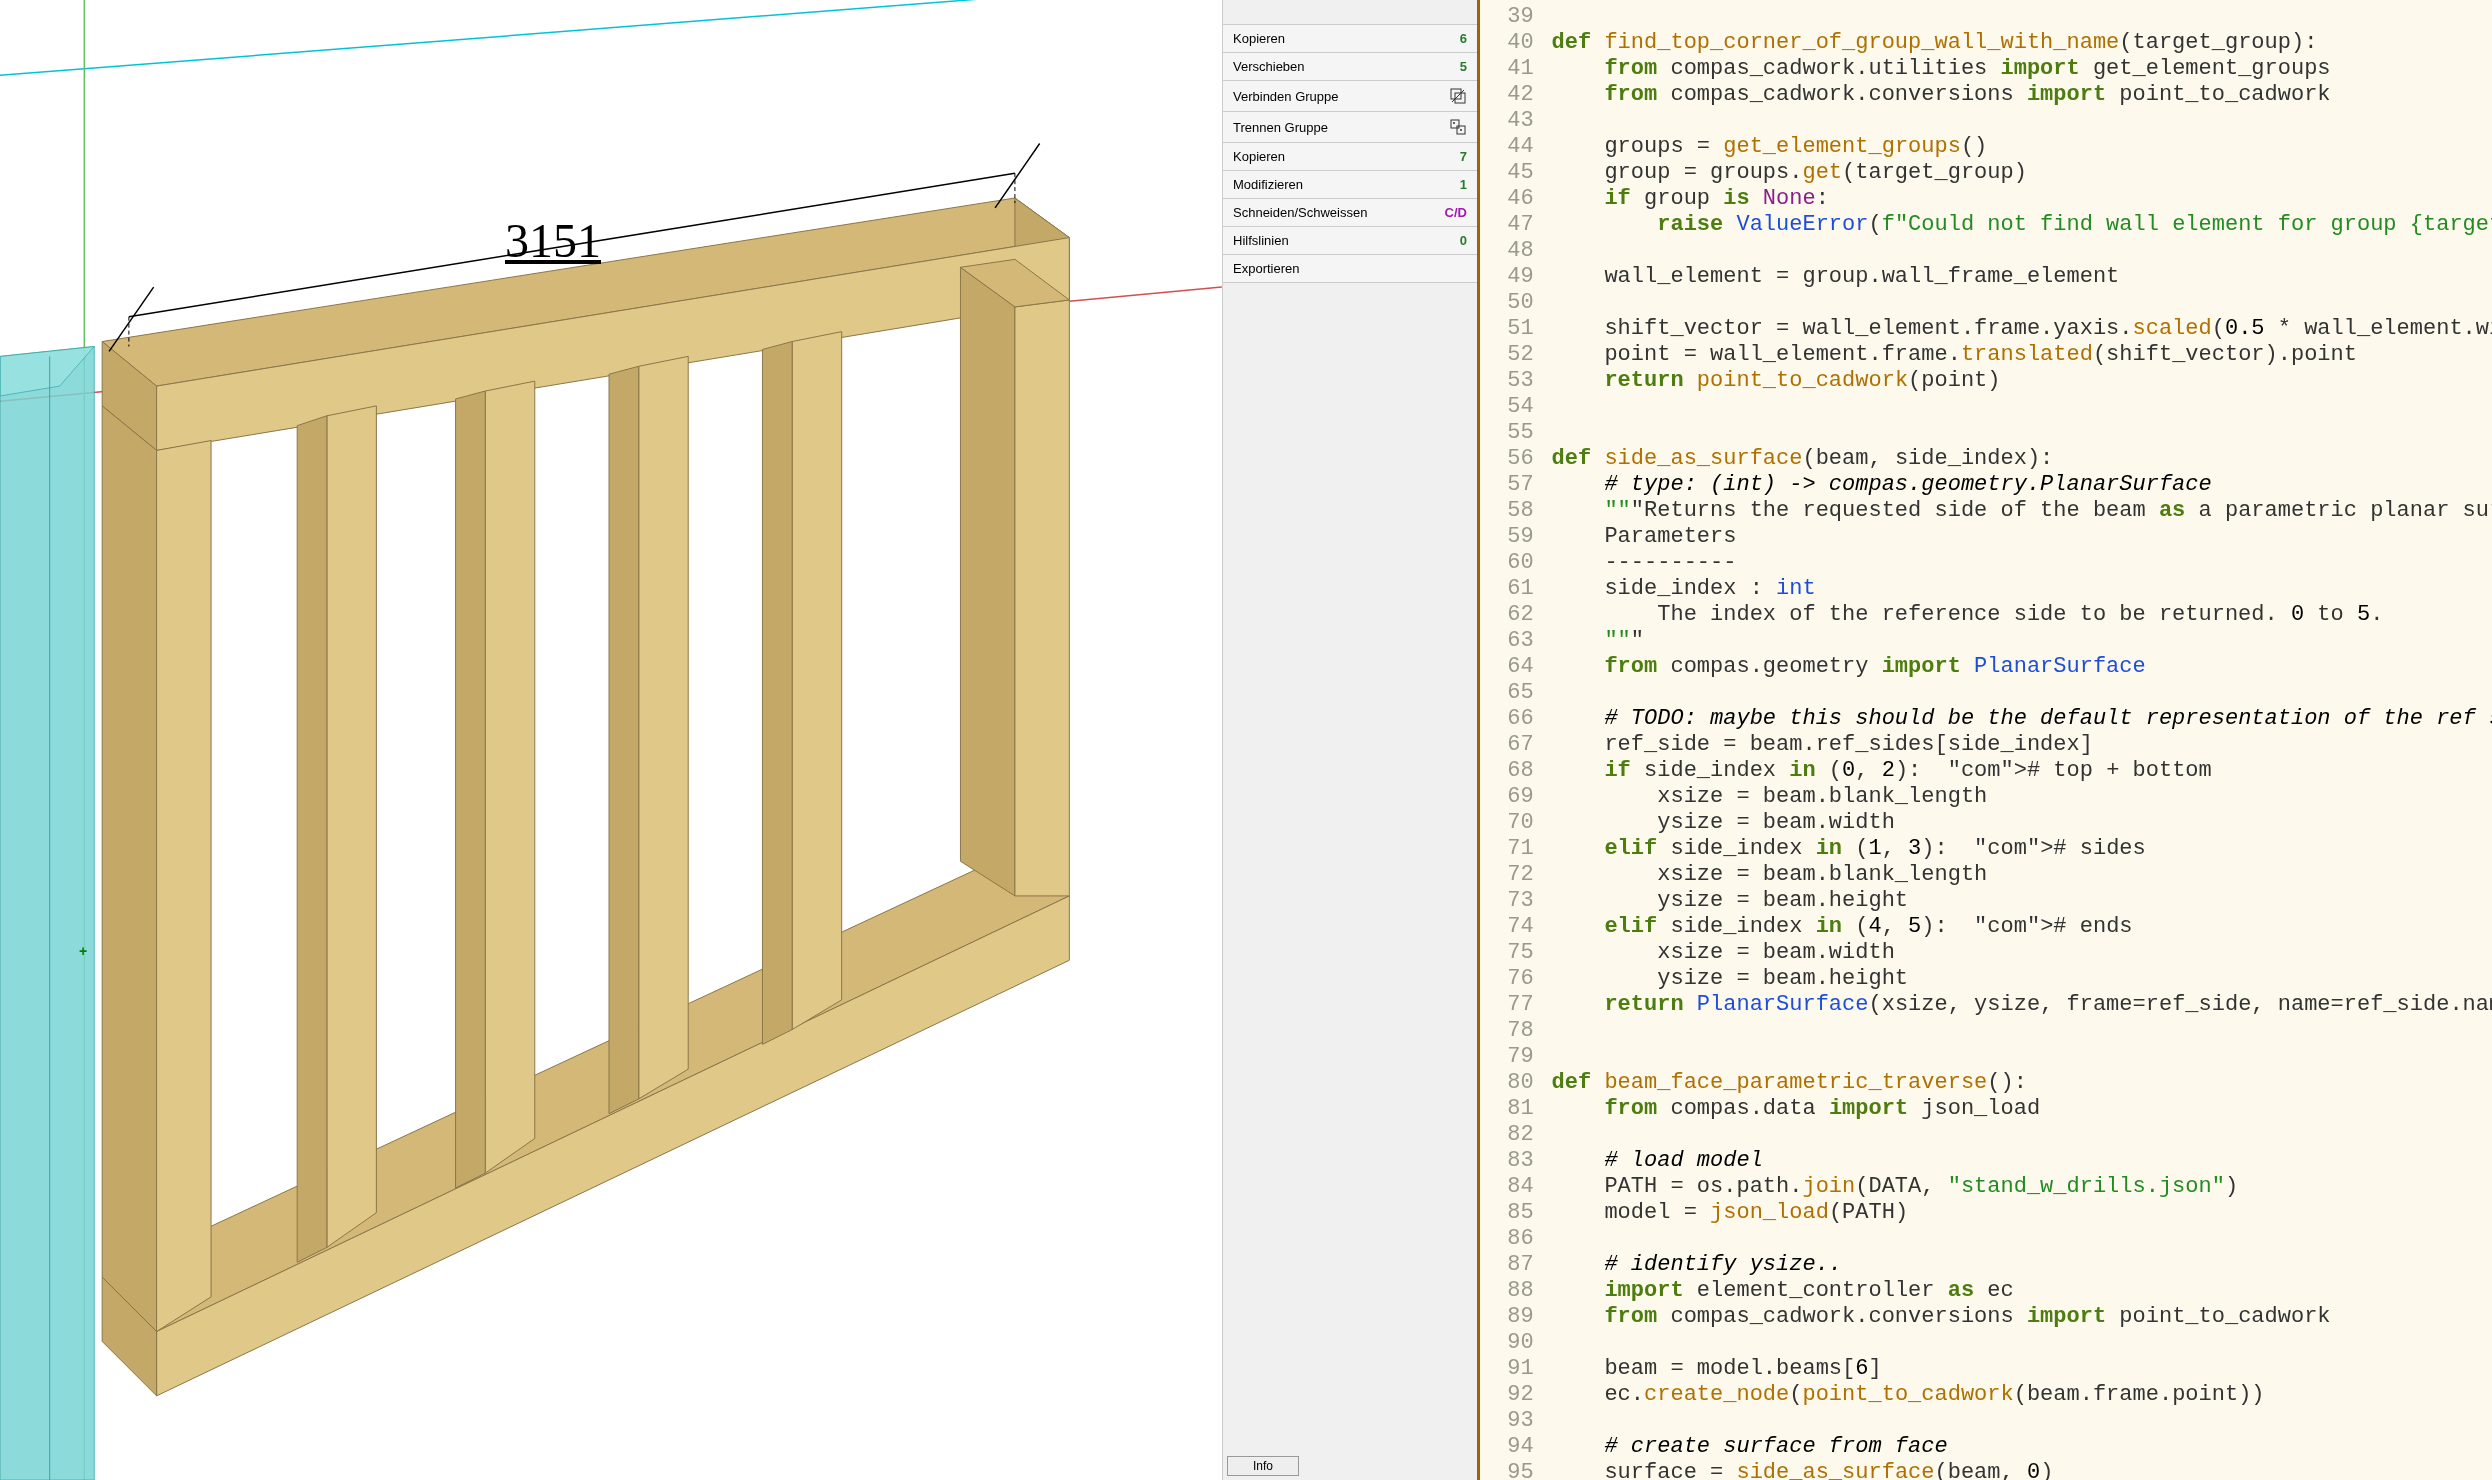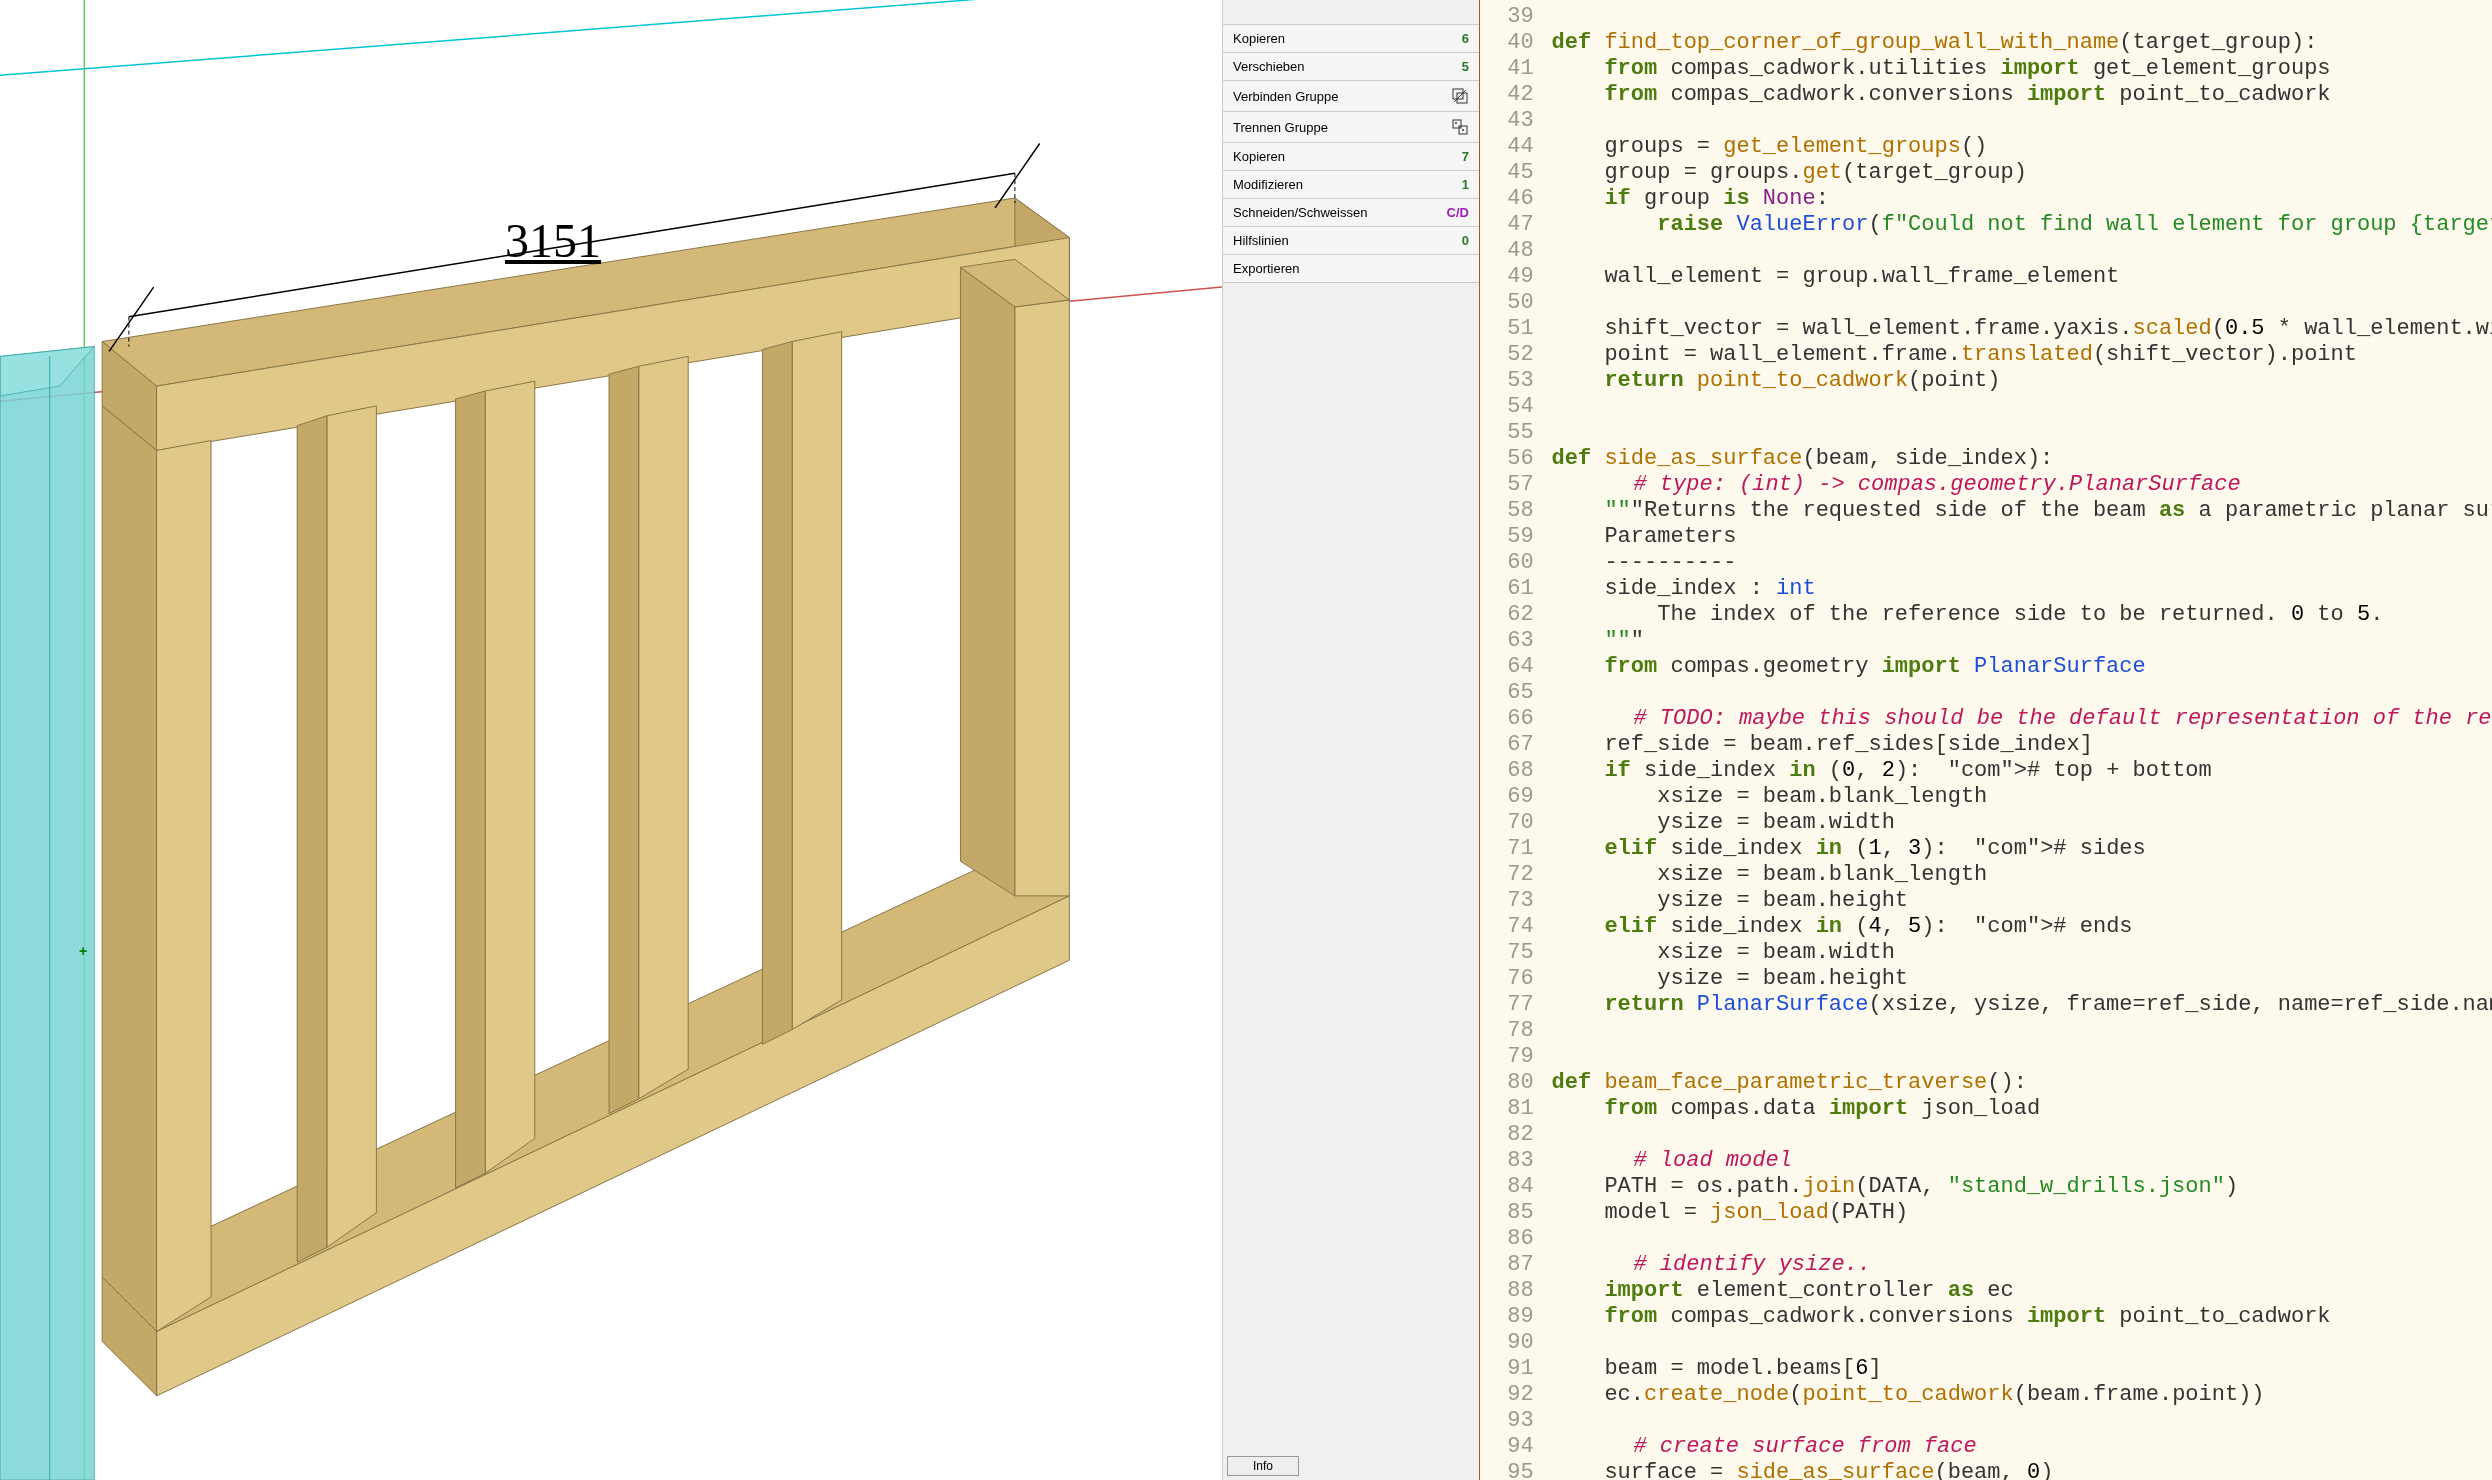--- a/index.html
+++ b/index.html
@@ -2,35 +2,35 @@
 <html><head>
 <meta charset="utf-8">
 <style>
 * { box-sizing: border-box; margin: 0; padding: 0; }
 body { font-family: Tahoma, Arial, sans-serif; font-size: 11px; background: #fff; overflow: hidden; width: 2493px; height: 1480px; }
 .container { display: flex; width: 100%; height: 100%; }
 .viewport { position: relative; width: 1222px; height: 100%; background: #fff; overflow: hidden; }
 .viewport svg { position: absolute; top: 0; left: 0; }
 .dimension-text { position: absolute; font-family: "Times New Roman", serif; font-size: 48px; color: #000; text-decoration: underline; }
 .cross { position: absolute; color: #008000; font-size: 14px; font-weight: bold; }
-.panel { width: 258px; background: #f0f0f0; border-left: 1px solid #ccc; border-right: 1px solid #a16207; display: flex; flex-direction: column; }
+.panel { width: 258px; background: #f0f0f0; border-left: 1px solid #ccc; border-right: 3px solid #a16207; display: flex; flex-direction: column; }
 .panel-item { display: flex; justify-content: space-between; align-items: center; padding: 6px 10px; border-bottom: 1px solid #ccc; background: #f5f5f5; font-size: 13px; }
 .panel-key { color: #000; }
 .panel-shortcut { color: #2a7a2a; font-weight: bold; }
 .panel-shortcut.cd { color: #a21caf; }
 .panel-spacer { flex: 1; }
 .info-button { margin: 4px; padding: 2px 8px; border: 1px solid #999; background: #eee; font-size: 12px; width: 72px; }
 .code-area { flex: 1; display: flex; background: #fdf9ed; font-family: "Consolas", "Courier New", monospace; font-size: 22px; overflow: hidden; }
 .gutter { background: #fdf9ed; color: #9a9a8a; text-align: right; padding: 4px 18px 4px 14px; line-height: 26px; user-select: none; }
 .code { background: #fdf9ed; color: #333; padding: 4px 0; line-height: 26px; white-space: pre; flex: 1; }
 .kw { color: #4d7c0f; font-weight: bold; }
 .fn { color: #b07000; }
 .str { color: #228b22; }
 .num { color: #000000; }
-.com { color: #be185d; font-style: italic; margin-left: 29px; }
+.com { color: #000000; font-style: italic; }
 .builtin { color: #1d4ed8; }
 .const { color: #8a1f8a; }
 </style>
 </head>
 <body>
 
 <div class="container">
 
   <div class="viewport">
     <svg width="1222" height="1480" viewBox="0 0 1234 1495">

